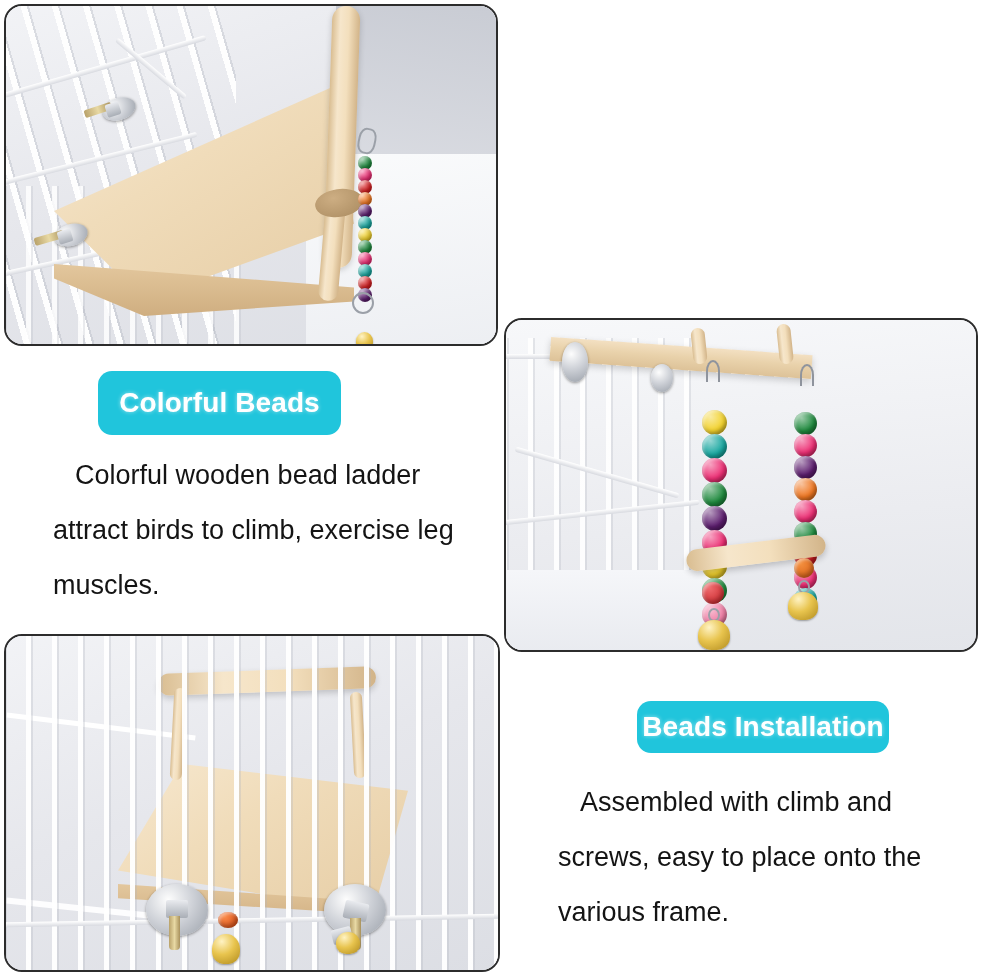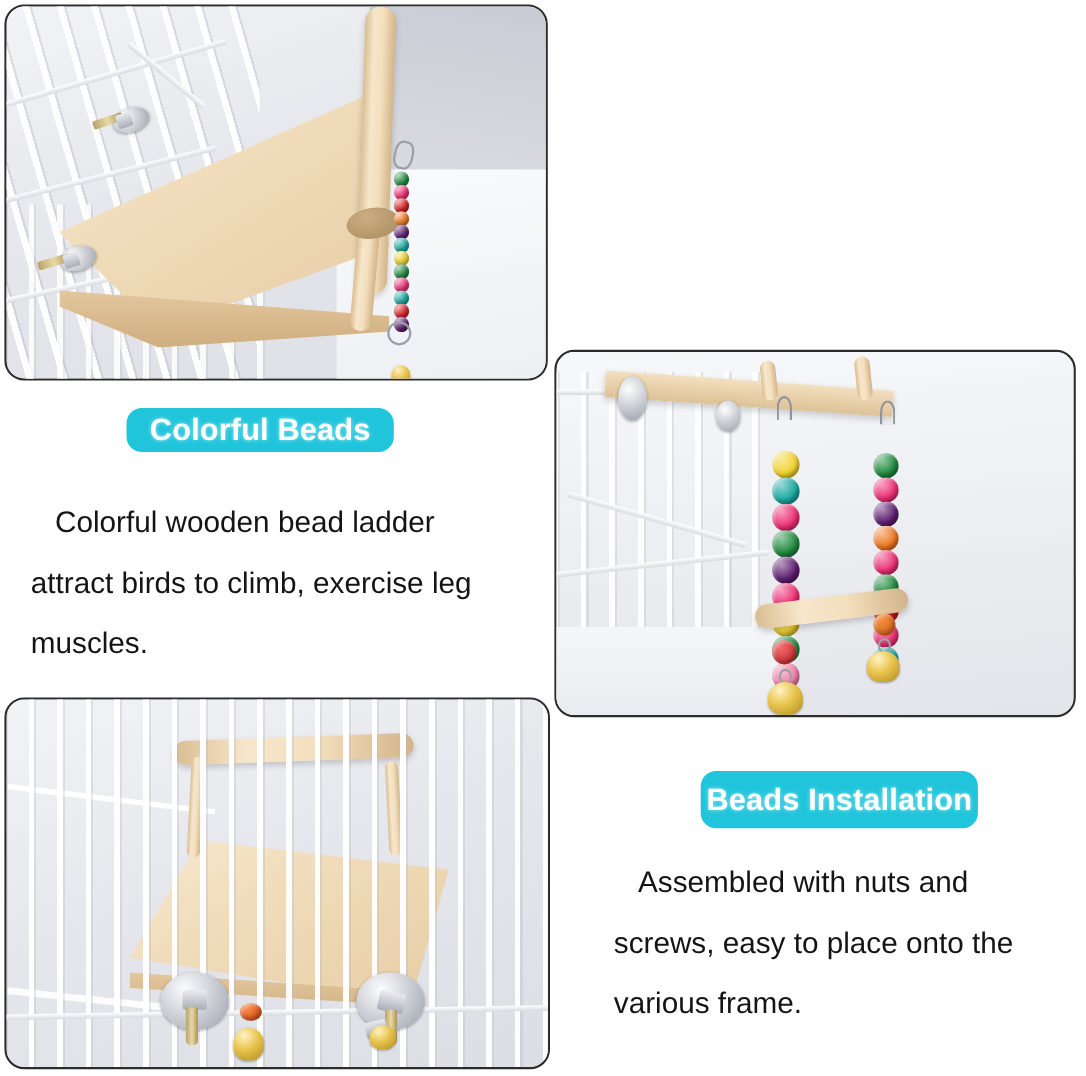--- a/index.html
+++ b/index.html
@@ -139,33 +139,33 @@
     justify-content: center;
     background: #20c5dc;
     border-radius: 14px;
     color: #ffffff;
     font-weight: bold;
     letter-spacing: 0.1px;
     text-shadow: 0 0 4px rgba(255,255,255,0.55);
     white-space: nowrap;
   }
   .badge-natural  { left: 630px; top: 39px;  width: 252px; height: 52px; font-size: 28px; }
-  .badge-beads    { left: 98px;  top: 371px; width: 243px; height: 40px; font-size: 28px; margin-left: 17px; }
+  .badge-beads    { left: 98px;  top: 371px; width: 243px; height: 64px; font-size: 28px; }
   .badge-install  { left: 637px; top: 701px; width: 252px; height: 52px; font-size: 28px; }
 
   .body-text {
     position: absolute;
     color: #141414;
     font-size: 27px;
     line-height: 55px;
     text-indent: 22px;
     font-weight: 400;
   }
   .text-natural { left: 580px; top: 112px; width: 400px; }
-  .text-beads   { left: 28px;  top: 448px; width: 440px; }
+  .text-beads   { left: 53px;  top: 448px; width: 440px; }
   .text-install { left: 558px; top: 775px; width: 420px; }
 </style>
 </head>
 <body>
 
 <div class="page">
 
   <div class="photo-panel panel-tl">
     <div class="scene">
       <div class="bg-room"></div>
@@ -308,15 +308,15 @@
       <div class="bell" style="left:206px;top:298px;width:28px;height:30px;"></div>
       <div class="bell" style="left:330px;top:296px;width:24px;height:22px;"></div>
     </div>
   </div>
 
 
   <div class="badge badge-beads">Colorful Beads</div>
   <div class="body-text text-beads">Colorful wooden bead ladder attract birds to climb, exercise leg muscles.</div>
 
   <div class="badge badge-install">Beads Installation</div>
-  <div class="body-text text-install">Assembled with nuts and screws, easy to place onto the various frame.</div>
+  <div class="body-text text-install">Assembled with climb and screws, easy to place onto the various frame.</div>
 
 </div>
 
 </body></html>

